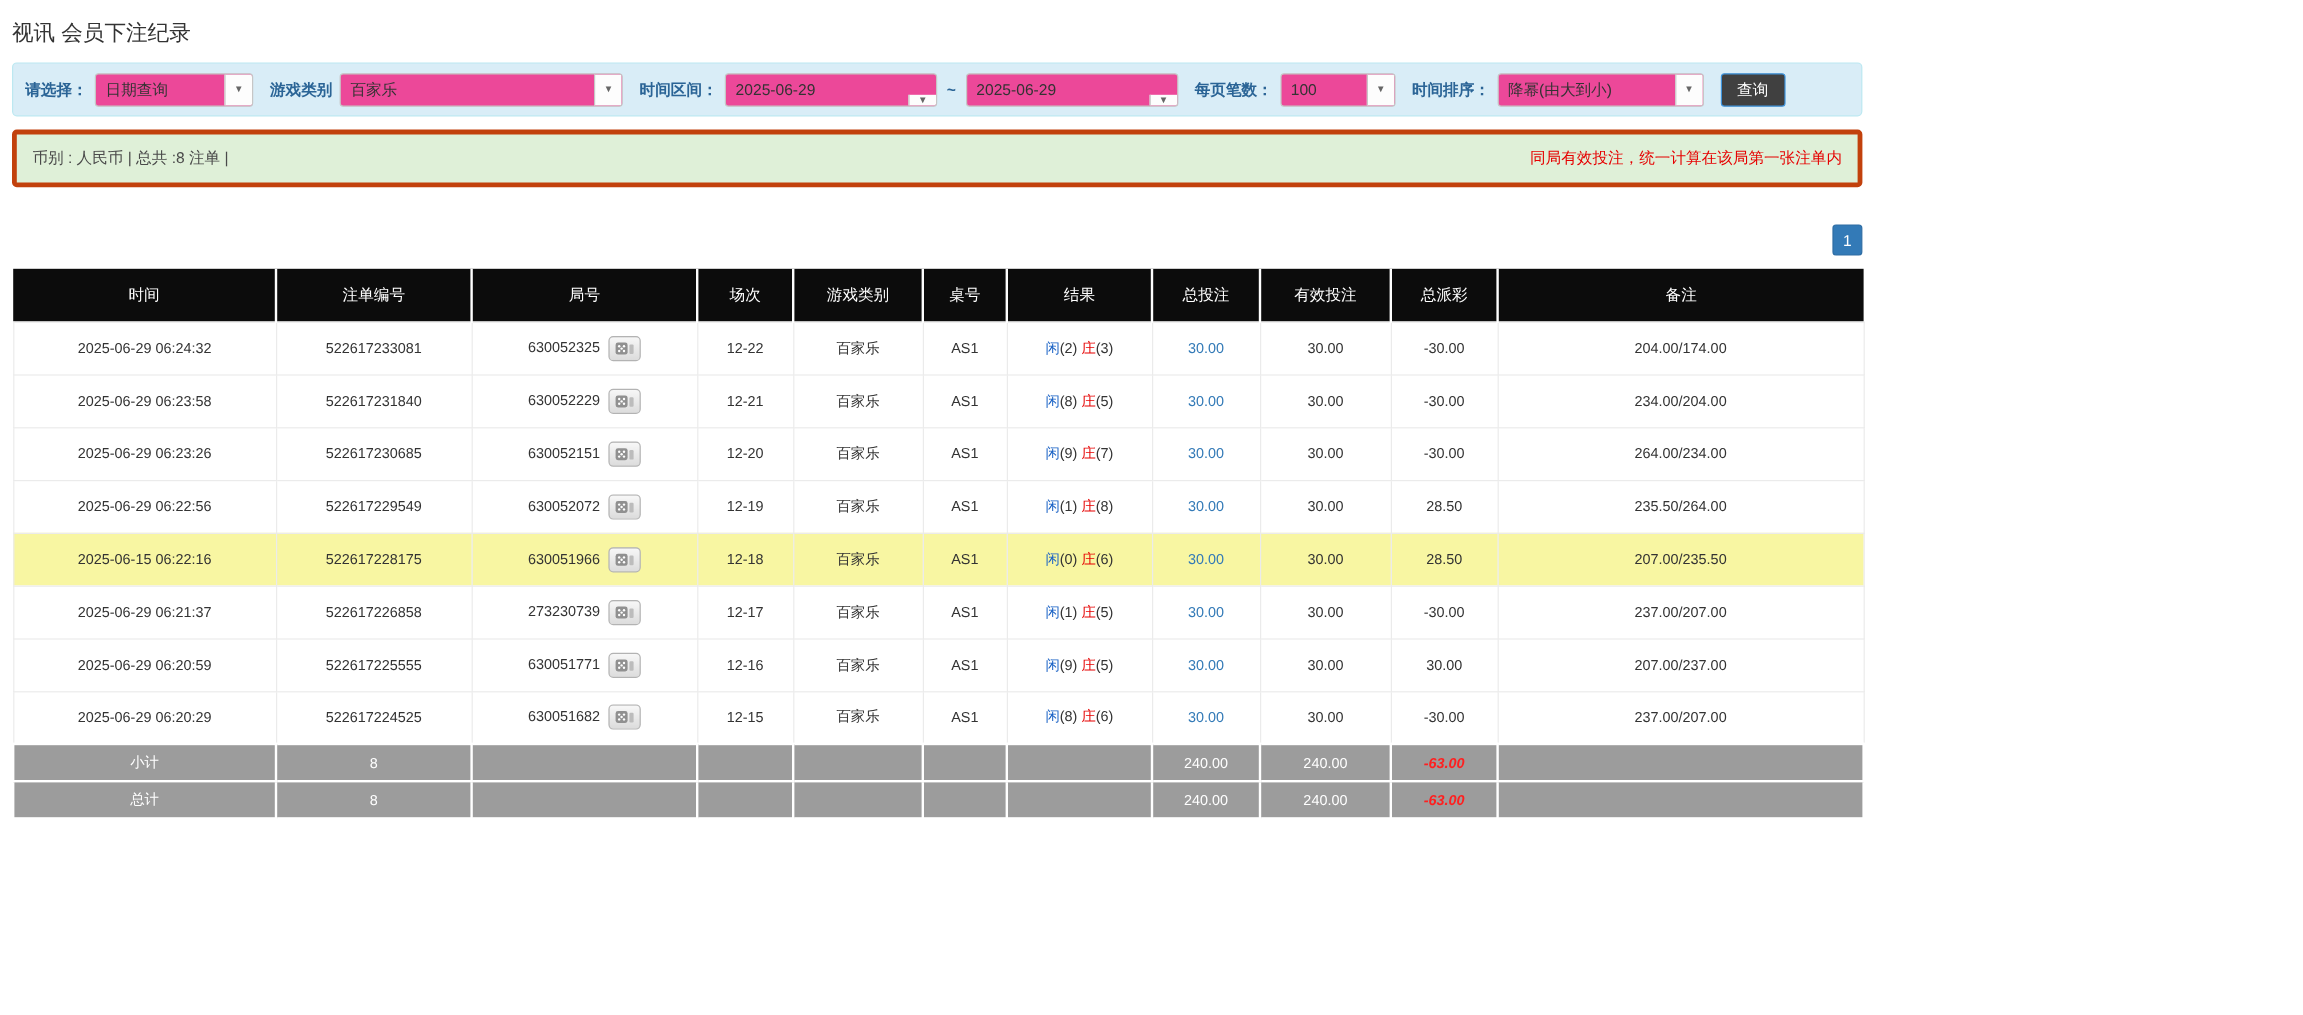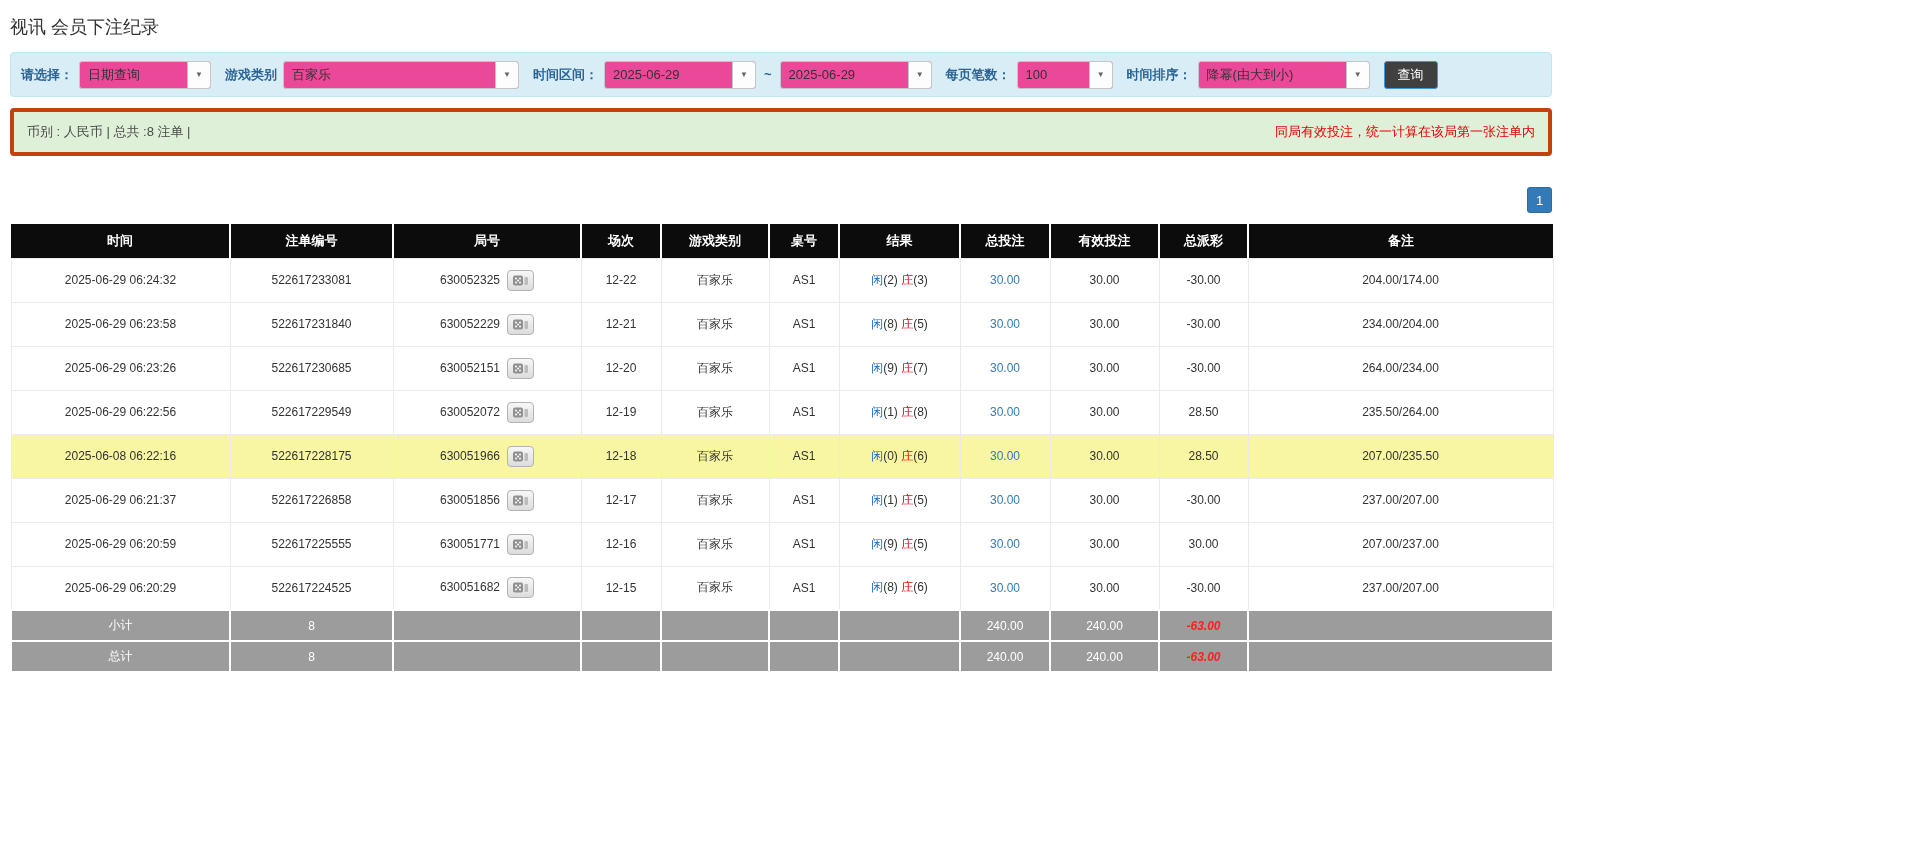--- a/index.html
+++ b/index.html
@@ -26,21 +26,21 @@
   .combo {
     display: flex; align-items: stretch; background: #ec4899;
     border: 1px solid #c6c6c6; border-radius: 3px; height: 28px; overflow: hidden;
   }
   .combo-value { flex: 1; padding: 0 8px; line-height: 26px; font-size: 13px; color: #333; white-space: nowrap; overflow: hidden; }
   .combo-caret {
     width: 23px; border-left: 1px solid #c6c6c6; background: #fdfdfd;
     display: flex; align-items: center; justify-content: center;
     color: #666; font-size: 8px; cursor: pointer;
   }
-  .w130 { width: 132px; } .w235 { width: 236px; } .w150 { width: 152px; }
+  .w130 { width: 132px; } .w235 { width: 236px; } .w150 { width: 177px; align-items: flex-end; }
   .w95 { width: 96px; } .w170 { width: 172px; }
   .btn-query {
     margin-left: 8px; height: 28px; padding: 0 13px;
     background: #404040; color: #fff; border: 1px solid #3f94dc; border-radius: 3px;
     font-size: 13px; cursor: pointer; font-family: inherit;
   }
 
   
   .summary-bar {
     margin-top: 11px; background: #dff0d8; border: 4px solid #c2410c; border-radius: 4px;
@@ -54,22 +54,22 @@
   .pagination.top { margin-top: 31px; margin-bottom: 11px; }
   .page-btn {
     min-width: 25px; height: 26px; background: #337ab7; color: #fff;
     border: 1px solid #2e6da4; border-radius: 3px; font-size: 13px; cursor: pointer;
     font-family: inherit;
   }
 
   
   table.records { width: 1542px; border-collapse: collapse; table-layout: fixed; }
   table.records th {
-    background: #0c0c0c; color: #fff; font-size: 13px; font-weight: bold;
-    height: 34px; text-align: center; border-left: 2px solid #fff;
+    background: #0c0c0c; color: #fff; font-size: 13px; font-weight: normal;
+    height: 44px; text-align: center; border-left: 2px solid #fff;
   }
   table.records th:first-child { border-left: none; }
   table.records td {
     height: 44px; font-size: 12px; color: #333; text-align: center;
     border: 1px solid #ebebeb; background: #fff;
   }
   tr.highlight td { background: #f8f6a2; }
   .player-label { color: #1a62c5; }
   .banker-label { color: #e60000; }
   a.bet-link { color: #337ab7; text-decoration: none; cursor: pointer; }
@@ -262,21 +262,21 @@
             <td>12-19</td>
             <td>百家乐</td>
             <td>AS1</td>
             <td><span class="player-label">闲</span><span>(1)</span> <span class="banker-label">庄</span><span>(8)</span></td>
             <td><a class="bet-link">30.00</a></td>
             <td>30.00</td>
             <td class="">28.50</td>
             <td>235.50/264.00</td>
           </tr>
           <tr class="highlight">
-            <td>2025-06-08 06:22:16</td>
+            <td>2025-06-15 06:22:16</td>
             <td>522617228175</td>
             <td><span>630051966</span><span class="icon-btn">
                 <svg width="17" height="13" viewBox="0 0 17 13">
                   <rect x="1" y="1.5" width="10" height="10" rx="2" fill="#909090"></rect>
                   <circle cx="4" cy="4.5" r="1" fill="#fff"></circle>
                   <circle cx="8" cy="4.5" r="1" fill="#fff"></circle>
                   <circle cx="6" cy="6.5" r="1" fill="#fff"></circle>
                   <circle cx="4" cy="8.5" r="1" fill="#fff"></circle>
                   <circle cx="8" cy="8.5" r="1" fill="#fff"></circle>
                   <rect x="12.5" y="3" width="3.5" height="8" rx="1" fill="#bcbcbc"></rect>
@@ -287,21 +287,21 @@
             <td>AS1</td>
             <td><span class="player-label">闲</span><span>(0)</span> <span class="banker-label">庄</span><span>(6)</span></td>
             <td><a class="bet-link">30.00</a></td>
             <td>30.00</td>
             <td class="">28.50</td>
             <td>207.00/235.50</td>
           </tr>
           <tr class="">
             <td>2025-06-29 06:21:37</td>
             <td>522617226858</td>
-            <td><span>630051856</span><span class="icon-btn">
+            <td><span>273230739</span><span class="icon-btn">
                 <svg width="17" height="13" viewBox="0 0 17 13">
                   <rect x="1" y="1.5" width="10" height="10" rx="2" fill="#909090"></rect>
                   <circle cx="4" cy="4.5" r="1" fill="#fff"></circle>
                   <circle cx="8" cy="4.5" r="1" fill="#fff"></circle>
                   <circle cx="6" cy="6.5" r="1" fill="#fff"></circle>
                   <circle cx="4" cy="8.5" r="1" fill="#fff"></circle>
                   <circle cx="8" cy="8.5" r="1" fill="#fff"></circle>
                   <rect x="12.5" y="3" width="3.5" height="8" rx="1" fill="#bcbcbc"></rect>
                 </svg>
               </span></td>

